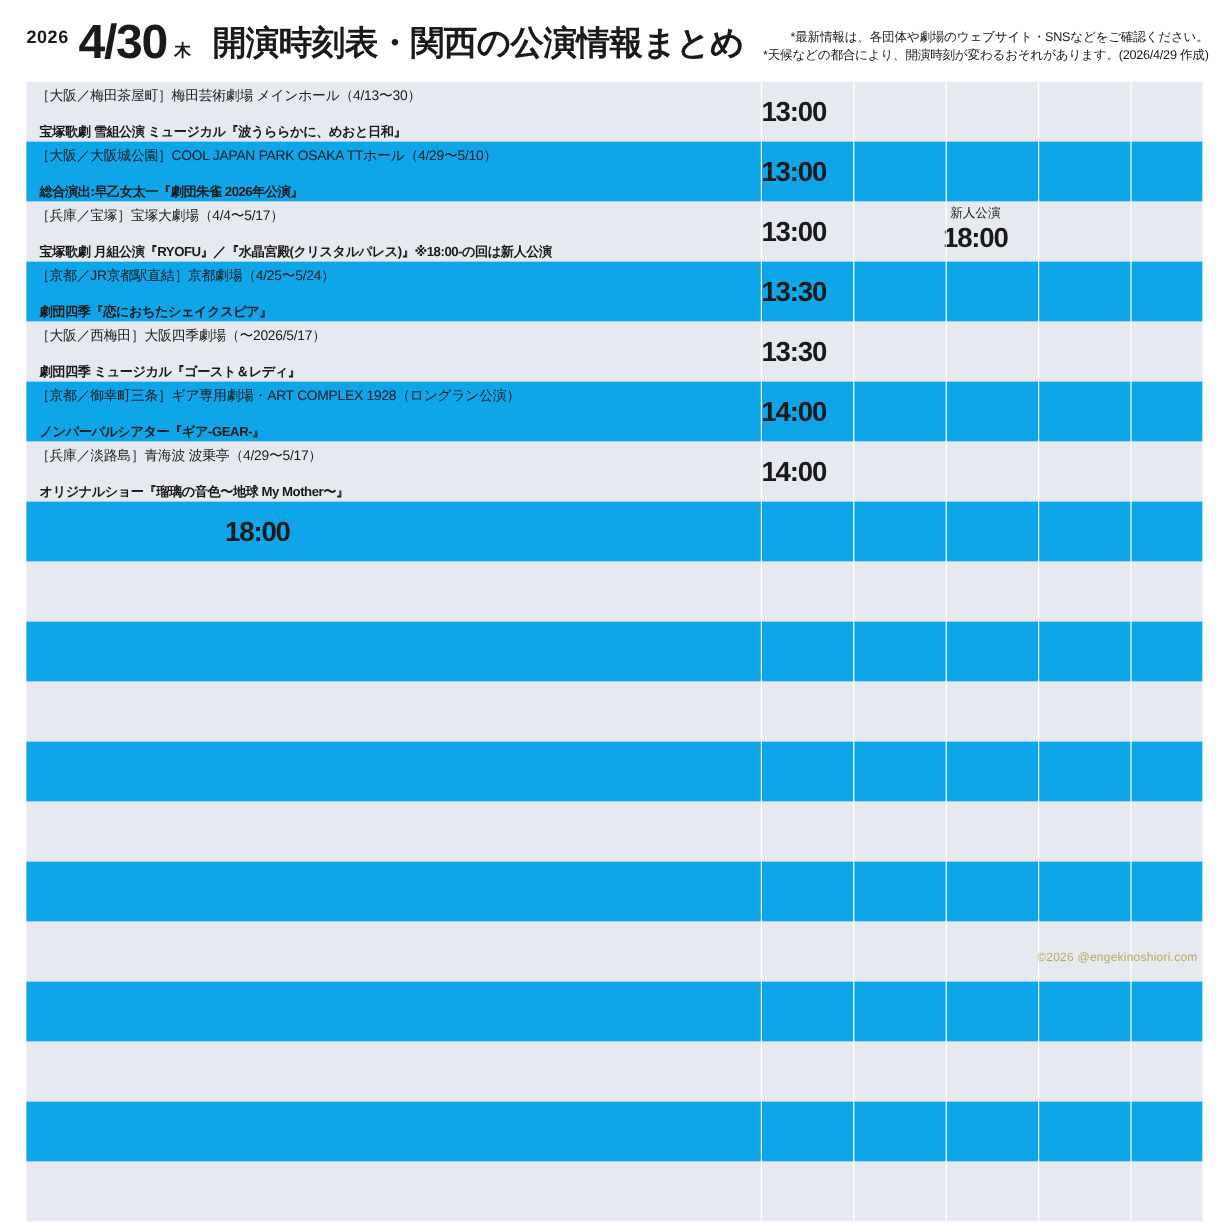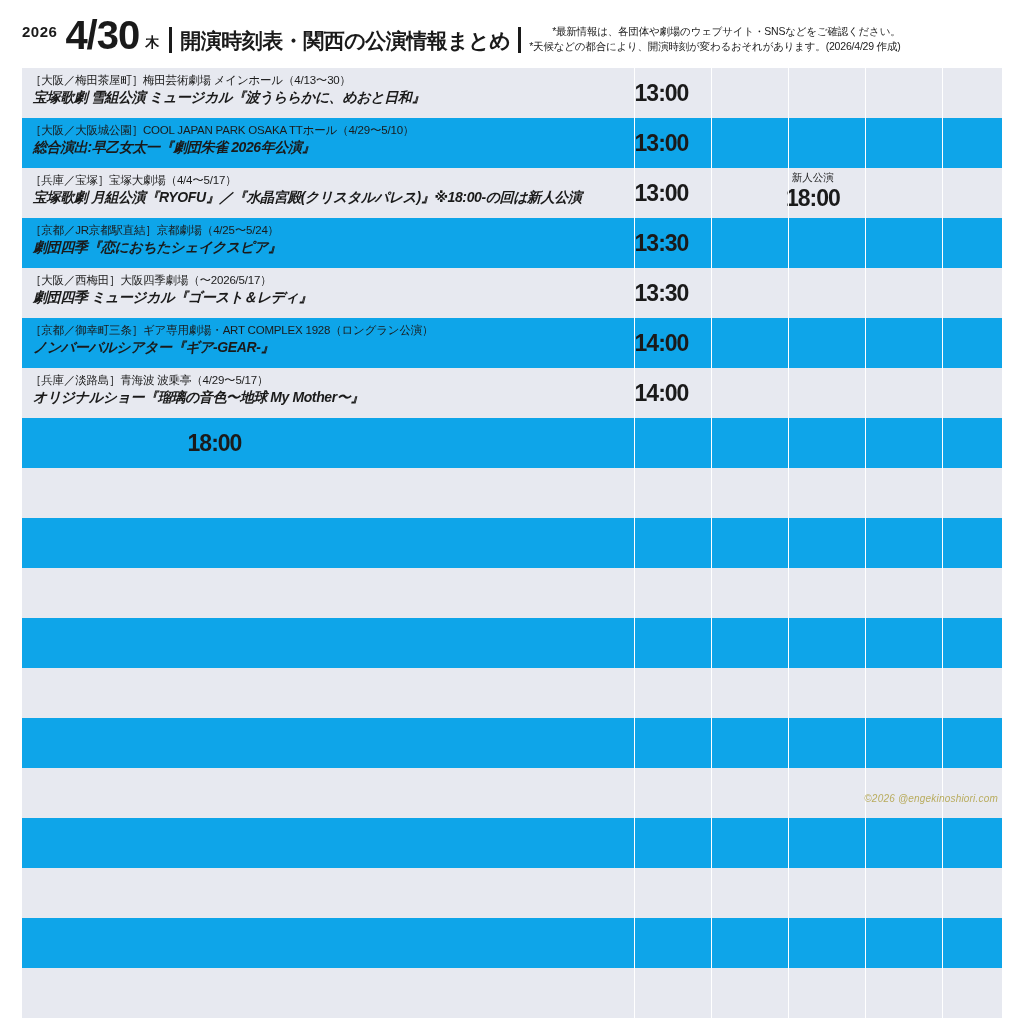--- a/index.html
+++ b/index.html
@@ -50,21 +50,21 @@
     margin-left: 6px;
     margin-bottom: 16px;
   }
   .hdr-bar {
     width: 3px;
     height: 26px;
     background: #1a1a1a;
     margin: 0 8px 15px 10px;
   }
   .hdr-title {
-    font-size: 21px;
+    font-size: 28px;
     font-weight: bold;
     letter-spacing: -0.5px;
     margin-bottom: 13px;
     white-space: nowrap;
   }
   .hdr-bar2 {
     width: 3px;
     height: 26px;
     background: #1a1a1a;
     margin: 0 8px 15px 8px;
@@ -101,28 +101,27 @@
     padding: 5px 0 16px 8px;
     overflow: hidden;
   }
   .venue {
     font-size: 11.5px;
     line-height: 1.25;
     letter-spacing: -0.2px;
     white-space: nowrap;
   }
   .title {
-    font-size: 14px;
+    font-size: 11px;
     font-weight: bold;
     line-height: 1.3;
     letter-spacing: -0.4px;
     white-space: nowrap;
-    margin-top: 1px;
+    margin-top: 16px;
     padding-left: 3px;
-    font-style: italic;
   }
 
   .cell-time {
     width: 77px;
     box-sizing: border-box;
     position: relative;
     display: flex;
     align-items: center;
     justify-content: center;
   }
@@ -153,21 +152,20 @@
   }
 
   
   .footer {
     position: absolute;
     right: 26px;
     bottom: 8px;
     font-size: 10px;
     color: #b9ac5e;
     letter-spacing: 0.2px;
-    font-style: italic;
   }
 </style>
 </head>
 <body>
 
 <div id="page">
 
   <div class="header">
     <div class="hdr-year">2026</div>
     <div class="hdr-date">4/30</div>

